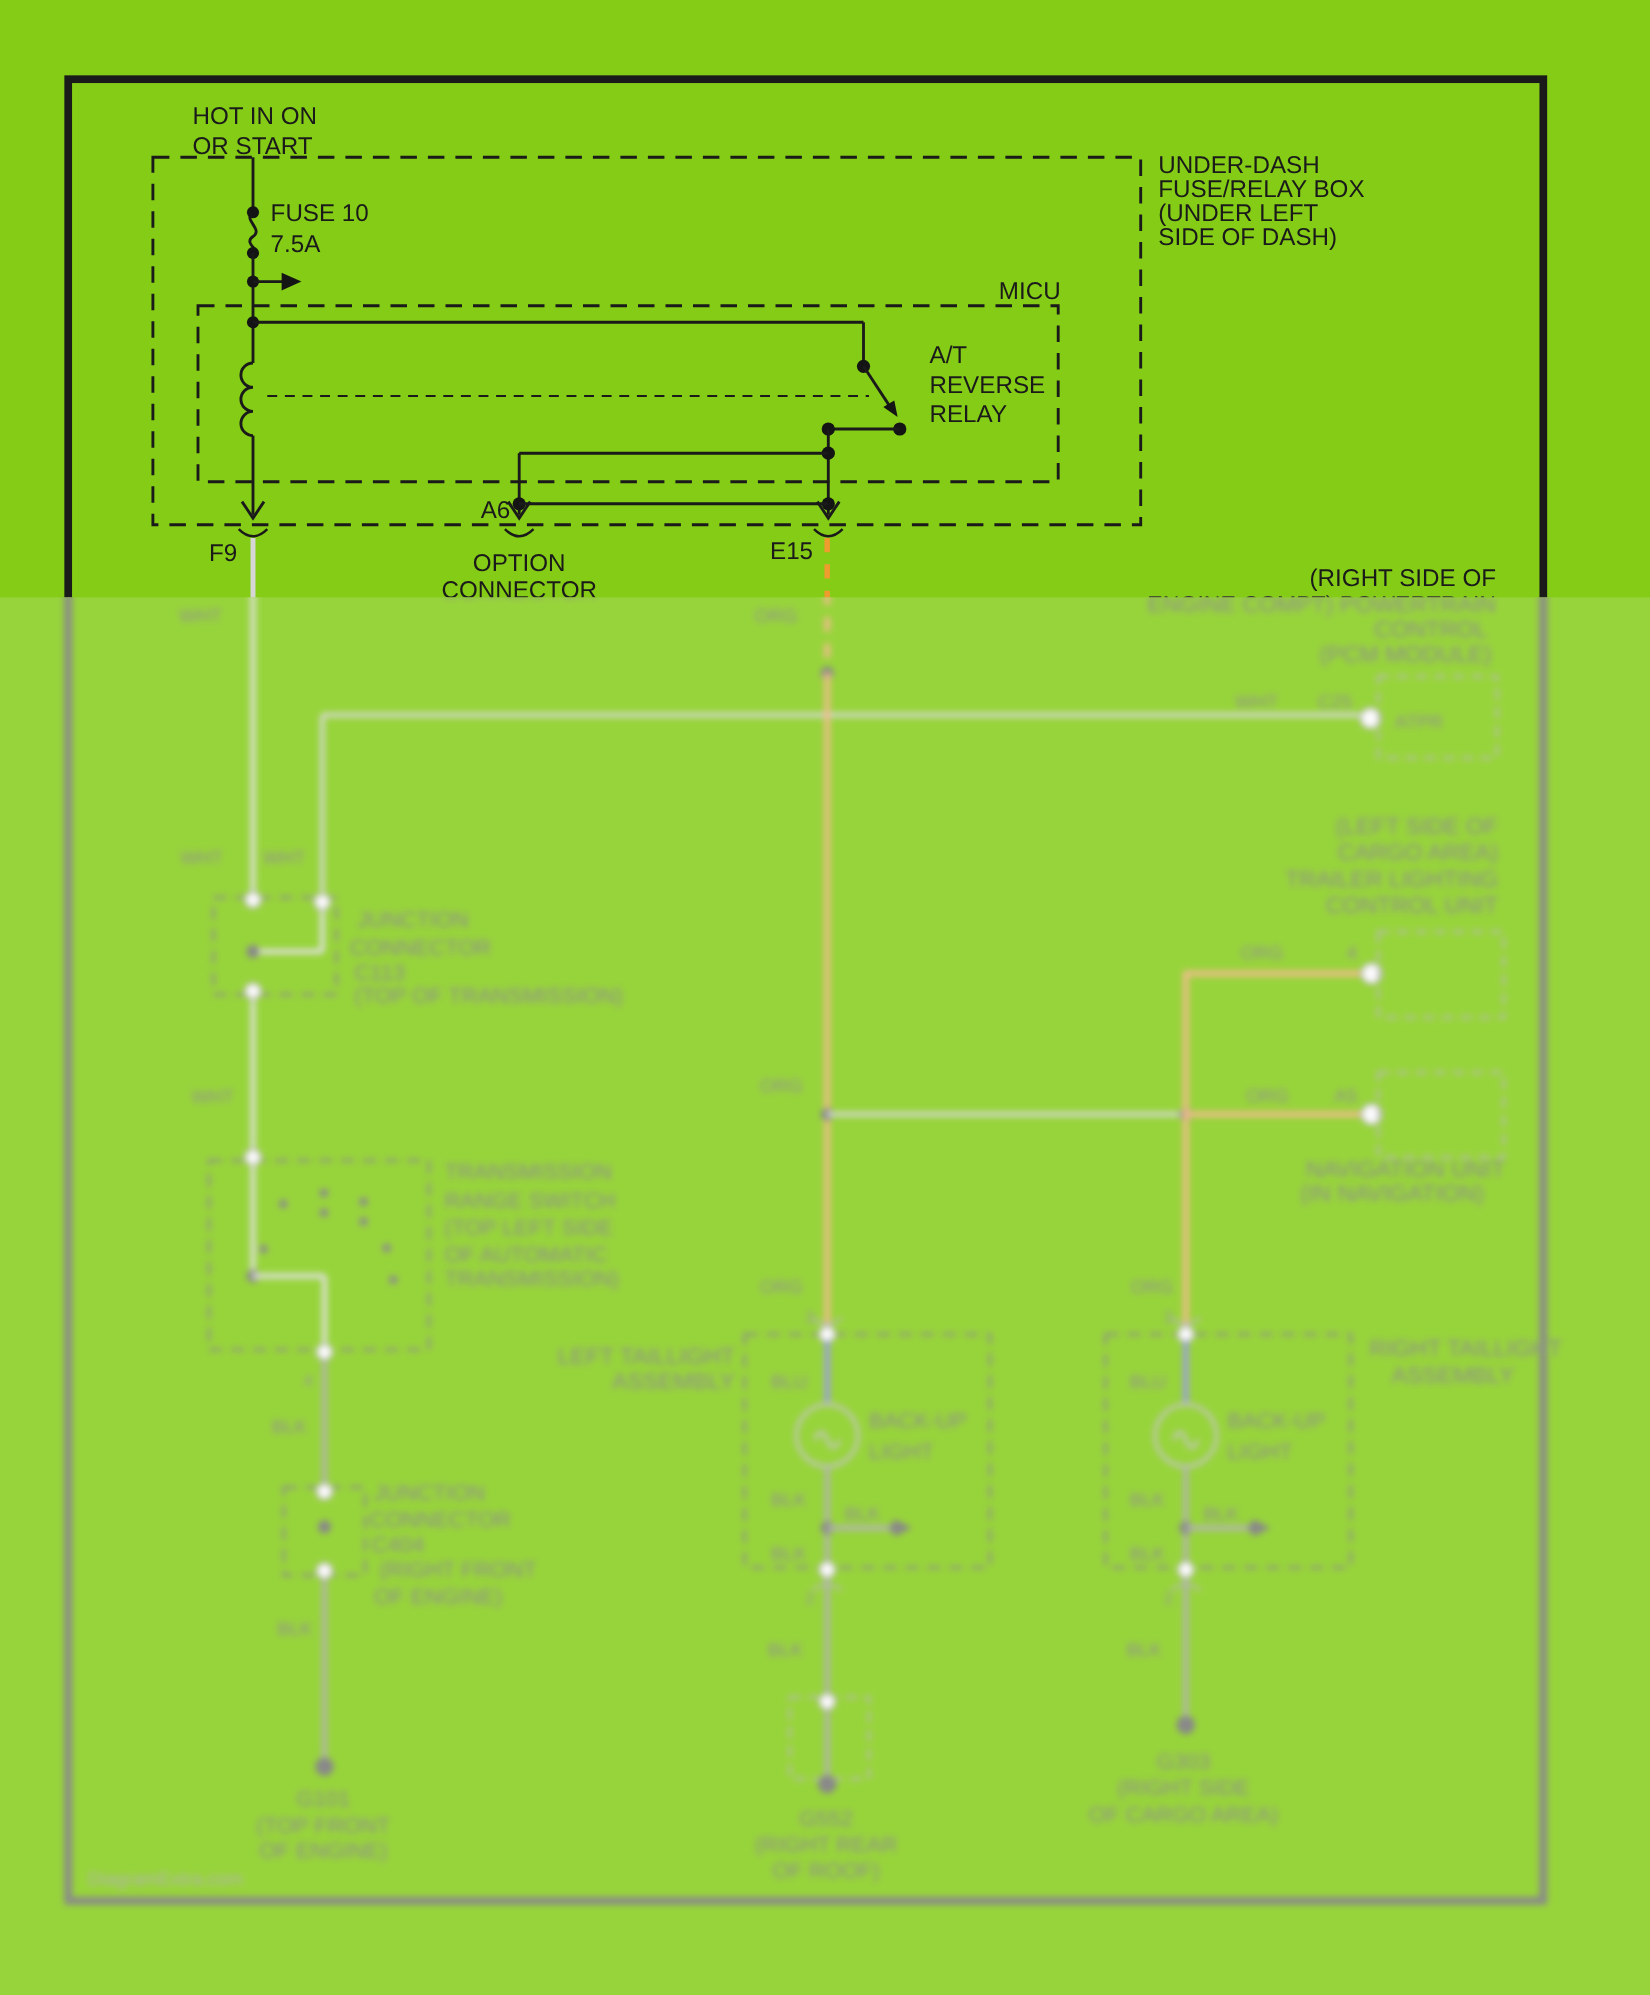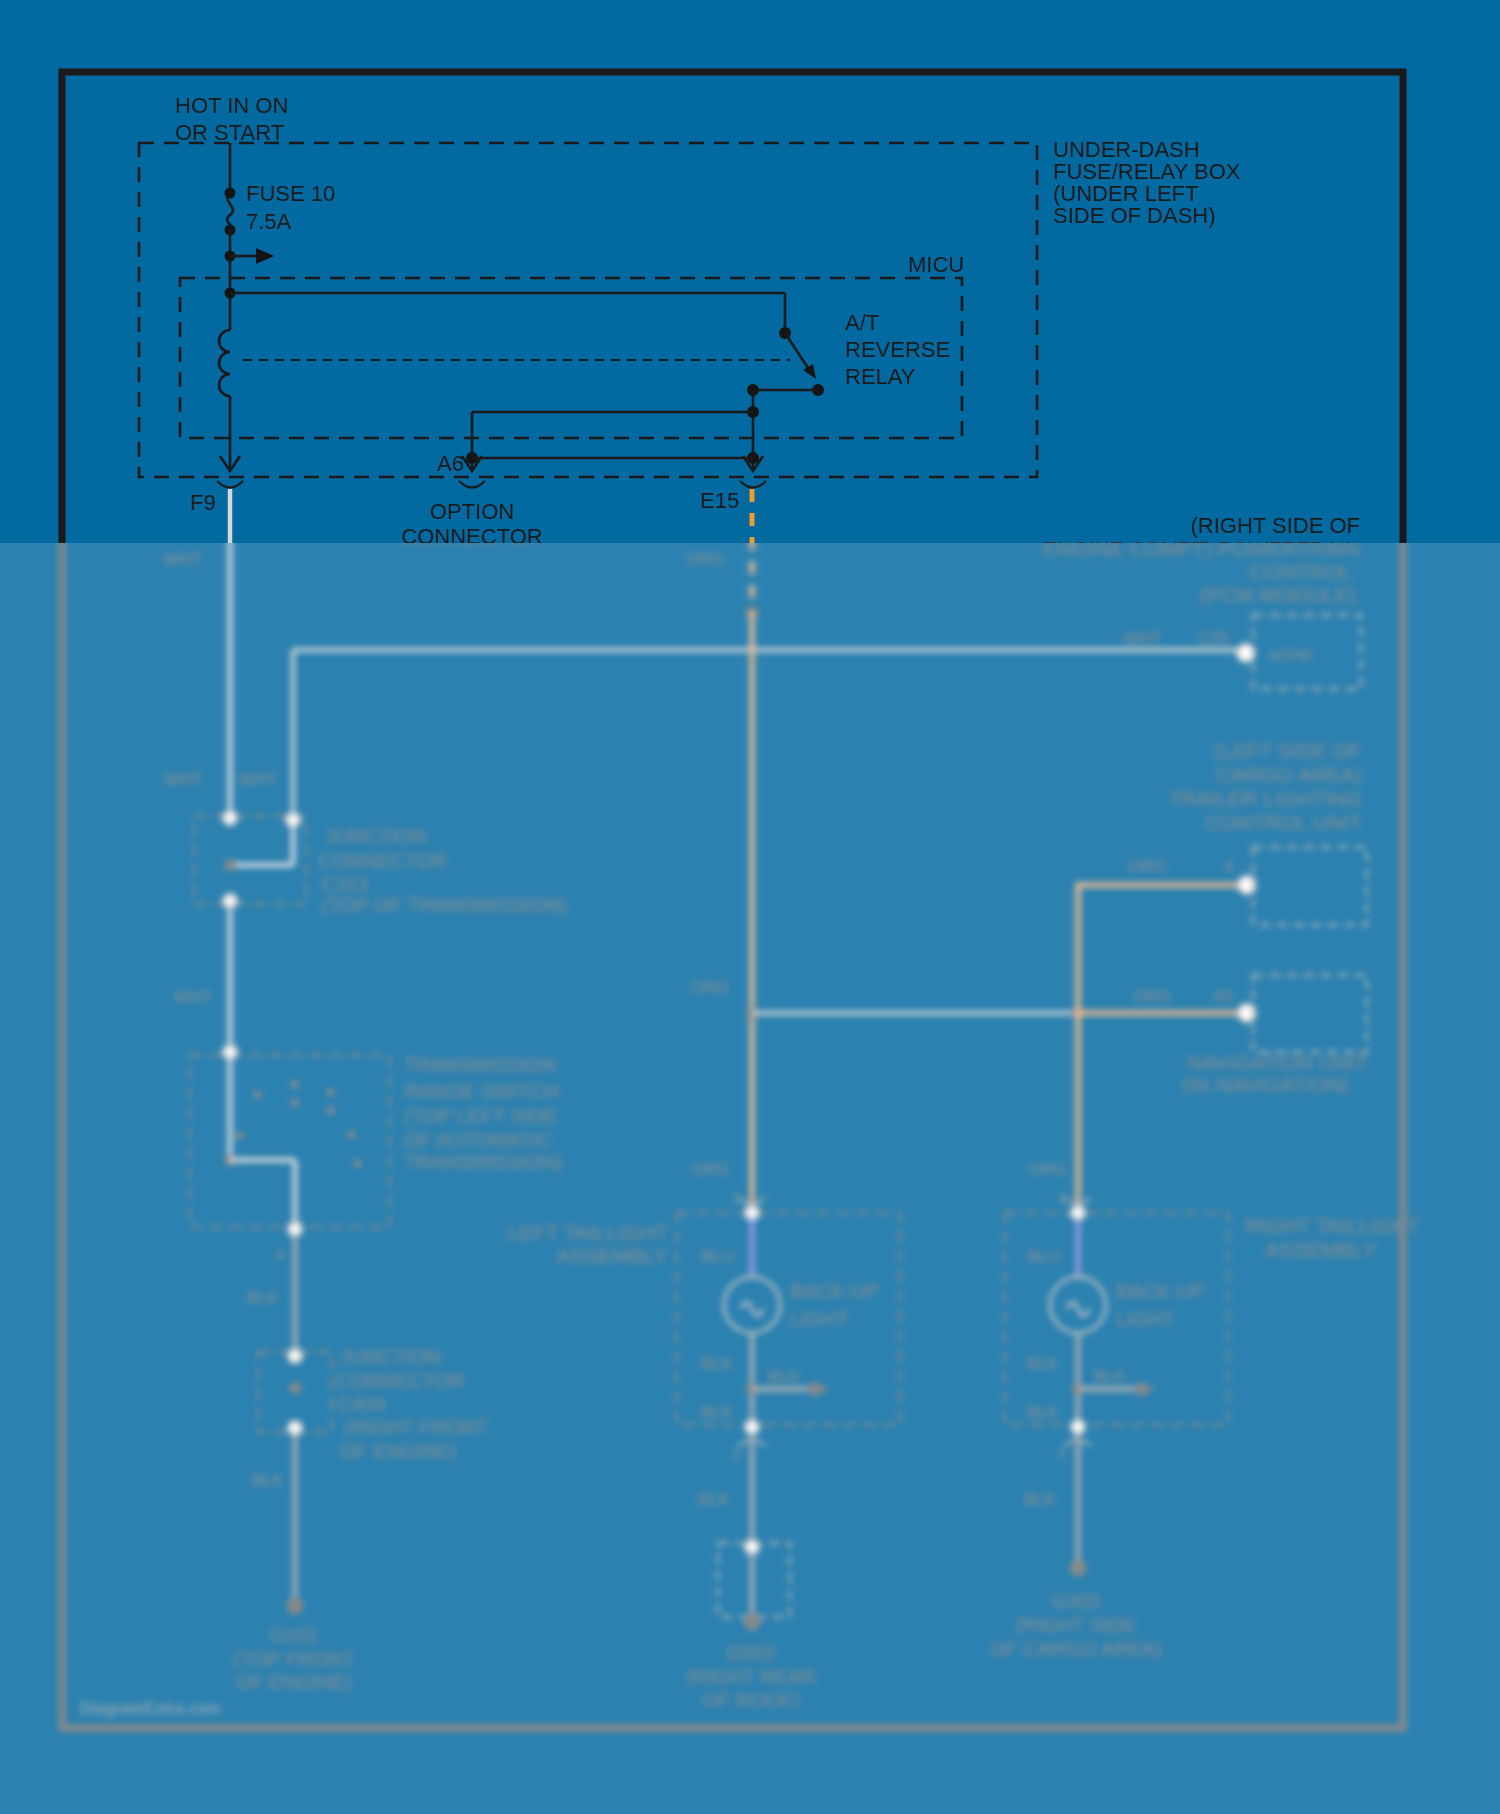--- a/index.html
+++ b/index.html
@@ -1,16 +1,16 @@
 <!DOCTYPE html>
 <html style="--c-line: #1A1A1A; --c-org: #EF9C2F; --c-wht: #D6D6D6; --c-blk: #8C8C8C; --c-blu: #5A64D9;"><head>
 <meta charset="utf-8">
 <style>
   html,body{margin:0;padding:0;background:#fff;}
-  .page{position:relative;width:1500px;height:1814px;background:#0369a1;overflow:hidden;}
+  .page{position:relative;width:1500px;height:1814px;background:#84cc16;overflow:hidden;}
   svg{display:block;}
   text{font-family:"Liberation Sans",sans-serif;}
   .t  {font-size:22px;fill:#1a1a1a;}
   .t2 {font-size:21px;fill:#333;}
   .t3 {font-size:20px;fill:#333;}
   .wl {font-size:17px;fill:#3d3d3d;}
   .pin{font-size:15px;fill:#555;}
   .wm {font-size:17px;fill:#8a8a8a;}
   .mid{text-anchor:middle;}
   .end{text-anchor:end;}

